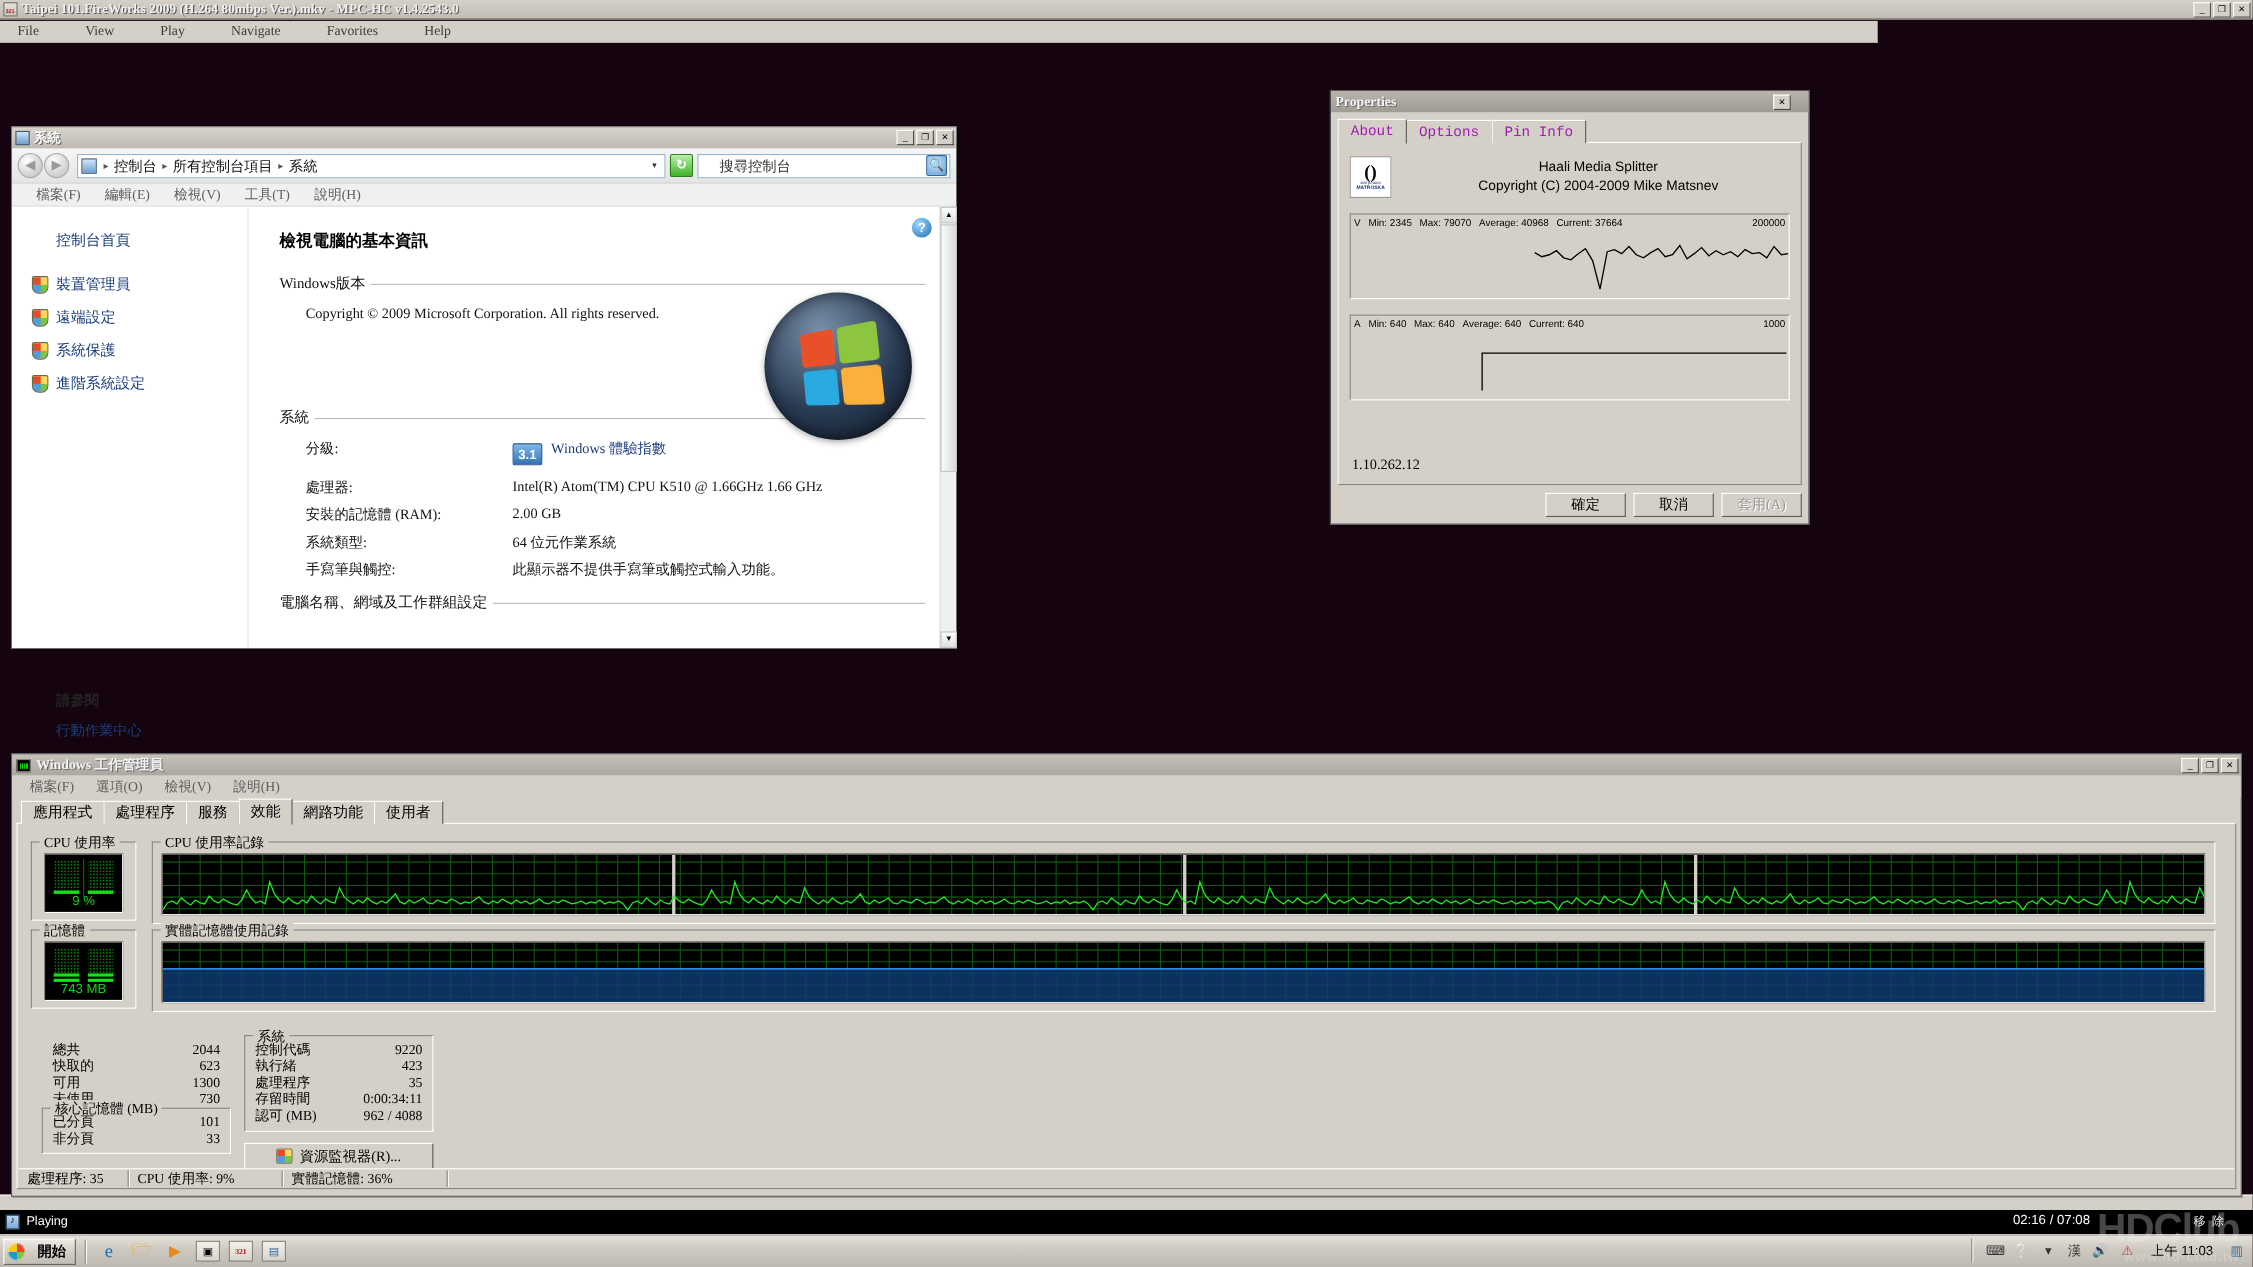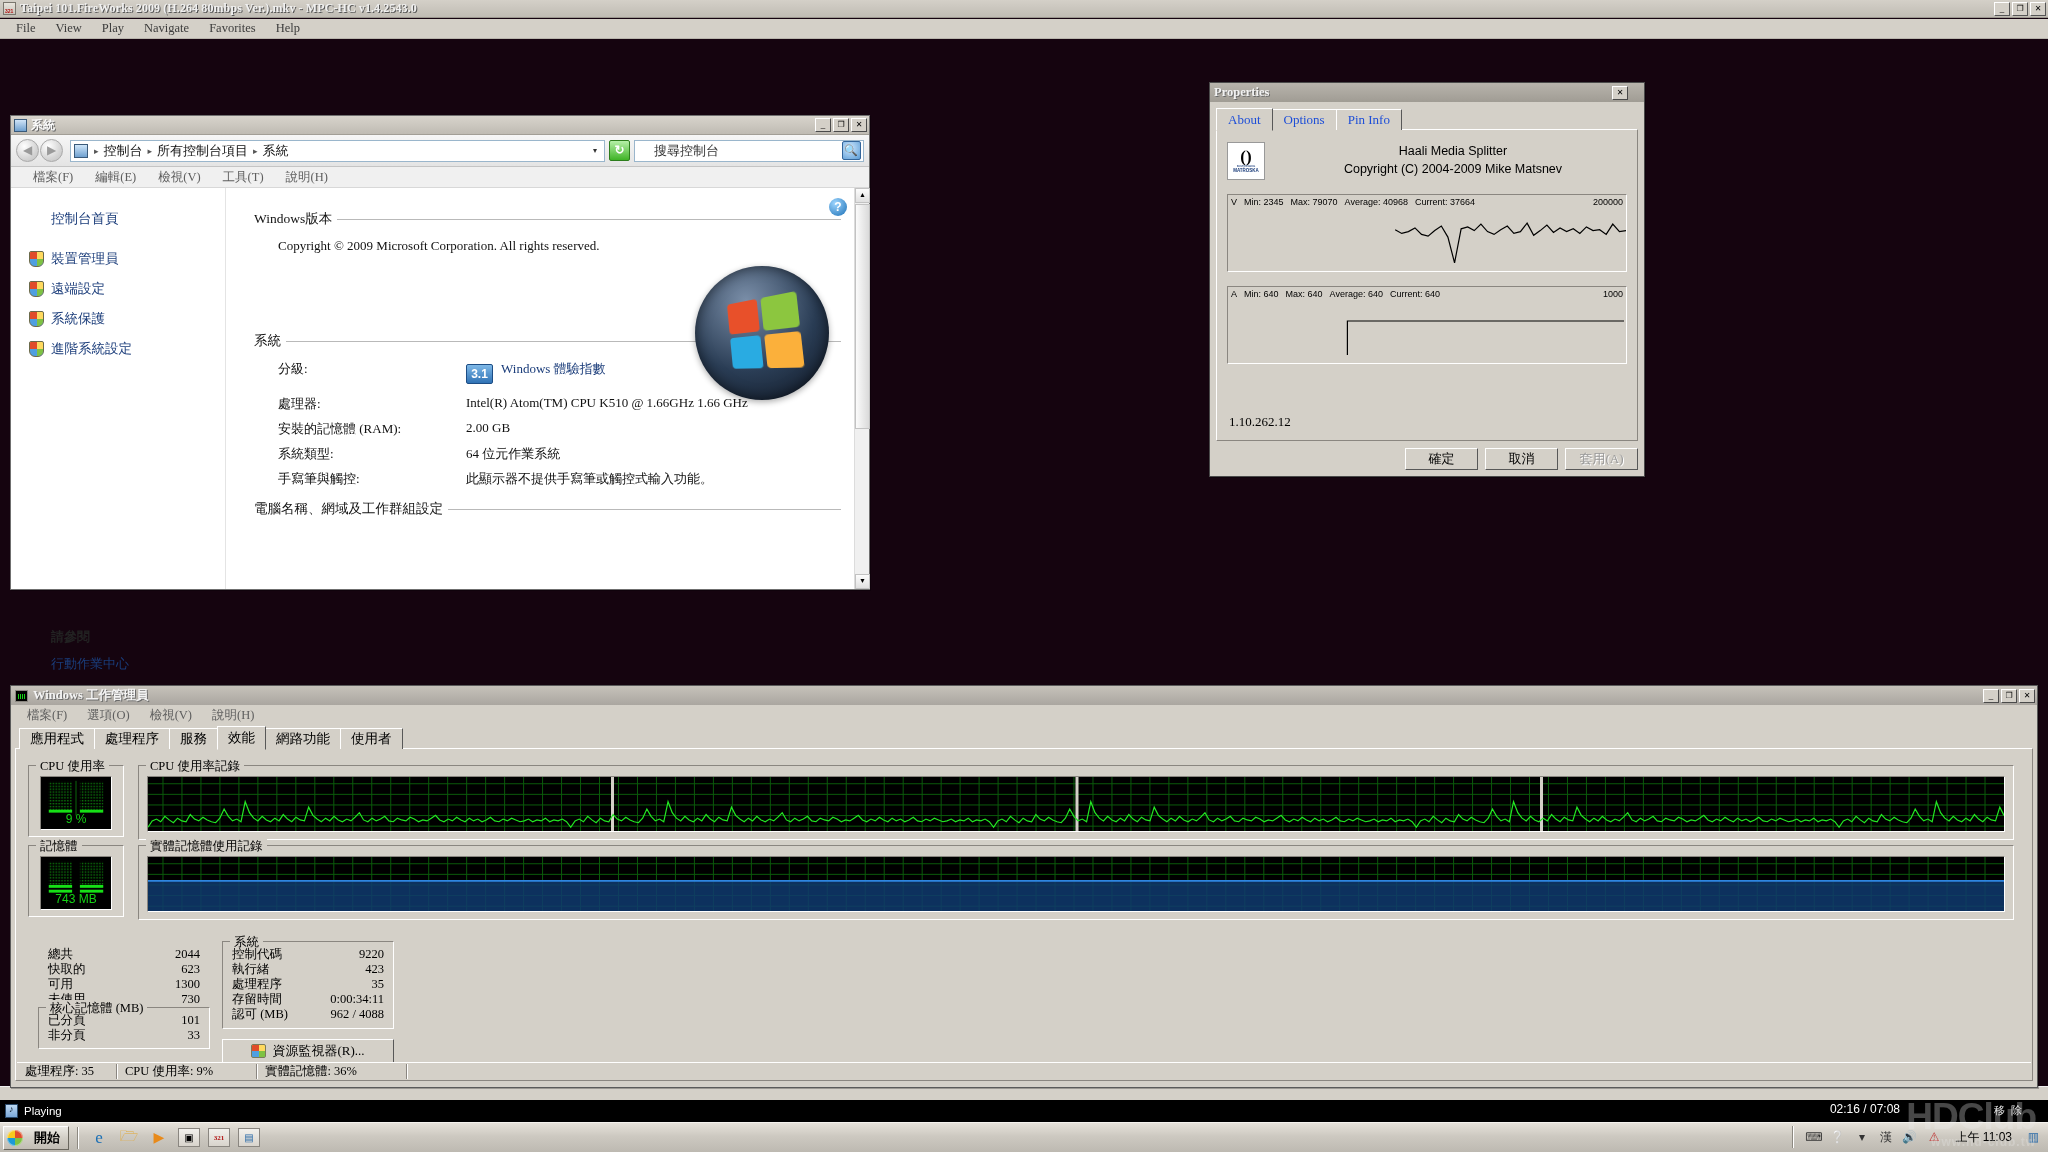--- a/index.html
+++ b/index.html
@@ -37,23 +37,24 @@
   .mpc-win-btns { position:absolute; right:2px; top:2px; display:flex; gap:2px; }
   .mpc-win-btn {
     width:16px; height:14px; background:#d4d0c8;
     border-top:1px solid #fff; border-left:1px solid #fff;
     border-right:1px solid #555; border-bottom:1px solid #555;
     font-family:"Liberation Sans",sans-serif; font-size:8px; line-height:12px;
     text-align:center; color:#000; cursor:default;
   }
 
   .mpc-menubar {
-    position:absolute; left:0; top:19px; width:2048px; height:20px;
+    position:absolute; left:0; top:19px; width:1707px; height:20px;
     background:#d4d0c8; display:flex; align-items:center; padding-left:6px;
     border-bottom:1px solid #b8b4ac;
+    gap:22px;
   }
   .mpc-menu-item {
     font-family:"Liberation Serif", serif; font-size:12.5px; color:#3c3c3c;
     padding:1px 10px; cursor:default;
   }
 
   .mpc-video {
     position:absolute; left:0; top:40px; width:2048px; height:1050px;
     background:#15040f;
   }
@@ -286,21 +287,21 @@
   }
   .props-caption-title{
     font-family:"Liberation Serif",serif; font-weight:bold; font-size:12.5px;
     color:#f2f2f2; text-shadow:1px 1px 0 #6a6a6a;
   }
   .props-inner { padding:6px; height:calc(100% - 19px); display:flex; flex-direction:column; }
   .tabstrip { display:flex; align-items:flex-end; height:22px; position:relative; z-index:2; }
   .tab {
     height:21px; padding:0 11px; background:#d4d0c8;
     border-top:1px solid #fff; border-left:1px solid #fff; border-right:1px solid #585858;
-    font-family:Liberation Serif, serif; font-size:13px; color:#1d4ed8;
+    font-family:Liberation Mono, monospace; font-size:13px; color:#a21caf;
     display:flex; align-items:center; cursor:default; margin-right:-1px;
   }
   .tab.active { height:23px; background:#d4d0c8; position:relative; top:1px; z-index:3;
      border-bottom:1px solid #d4d0c8; }
   .tab-panel {
     flex:1; background:#d4d0c8; border:1px solid #fff;
     border-right-color:#8a8680; border-bottom-color:#8a8680;
     margin-top:-1px; padding:12px 10px 8px 10px; position:relative;
   }
   .props-about-row { display:flex; align-items:flex-start; gap:14px; }
@@ -515,20 +516,21 @@
       <div class="cp-seealso">
         <div class="cp-seealso-title">請參閱</div>
         <div class="cp-seealso-link">行動作業中心</div>
         <div class="cp-seealso-link">Windows Update</div>
         <div class="cp-seealso-link">效能資訊及工具</div>
       </div>
     </div>
 
     <div class="cp-main">
       <div class="cp-help-btn">?</div>
+      <div class="cp-h1">檢視電腦的基本資訊</div>
 
       <div class="cp-group">
         <span class="cp-group-label">Windows版本</span>
         <span class="cp-group-rule"></span>
       </div>
       <div class="cp-sub">Copyright © 2009 Microsoft Corporation.  All rights reserved.</div>
 
       <div class="win-logo">
         <div class="win-logo-flag">
           <i class="wf1"></i>

